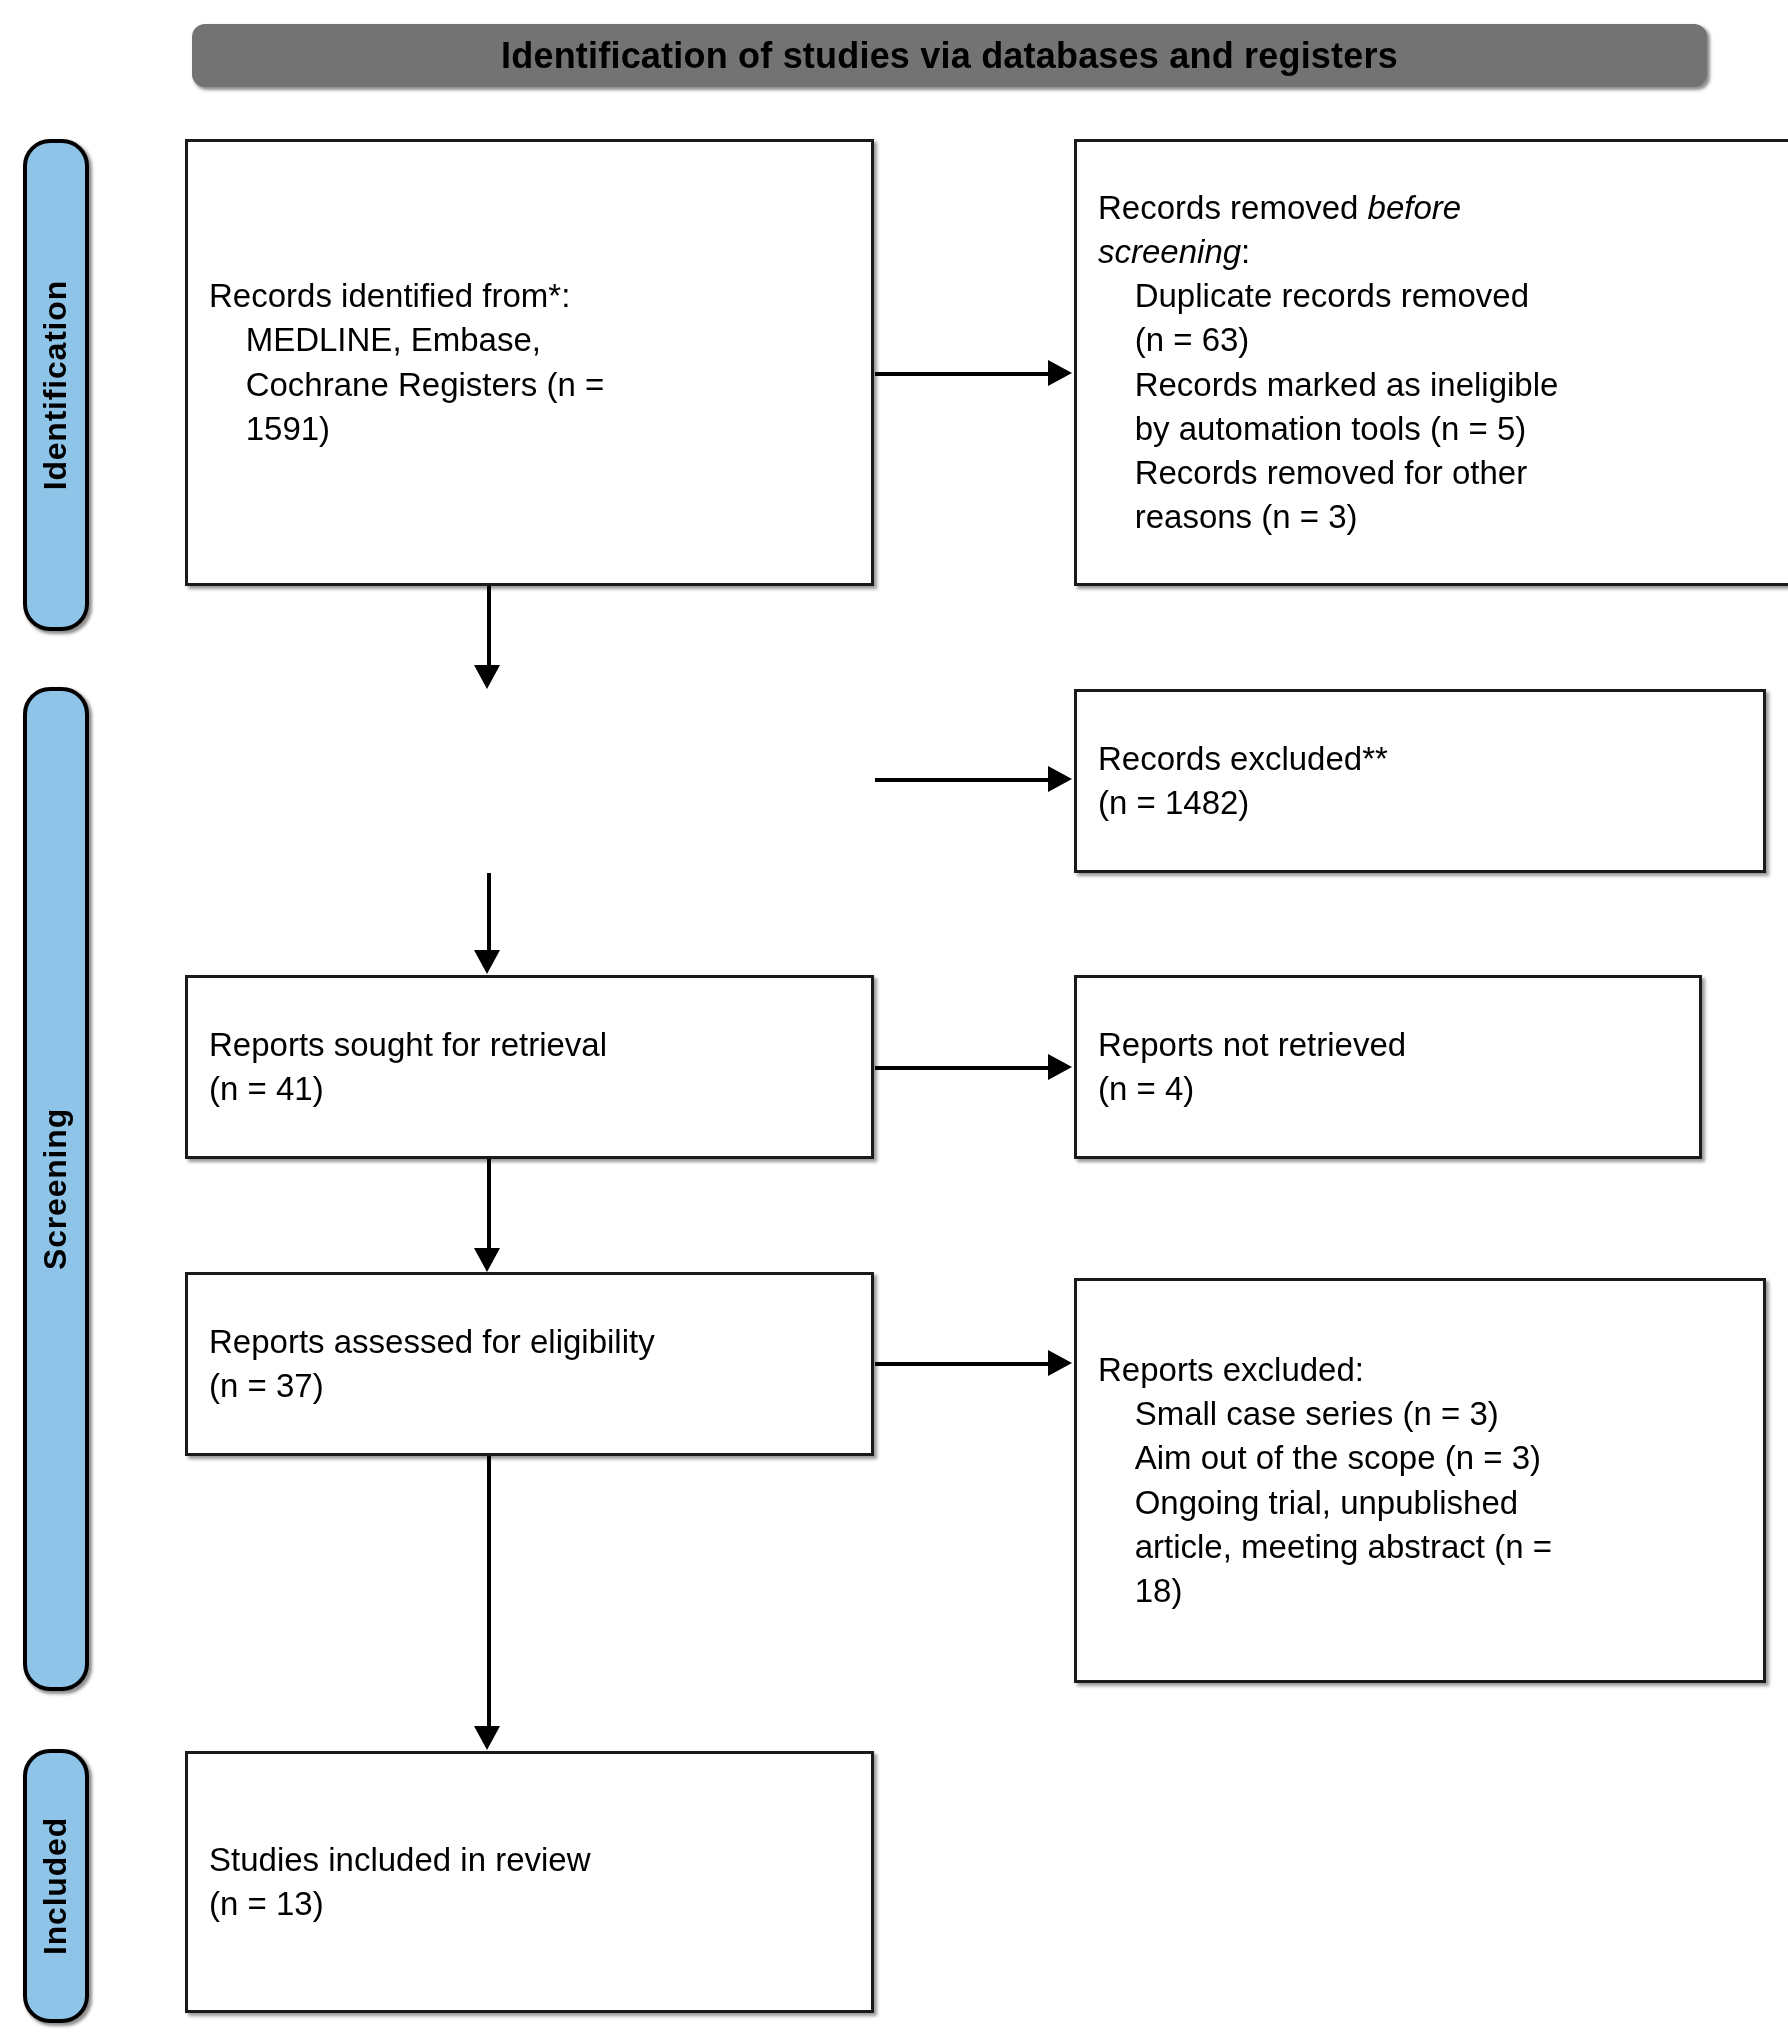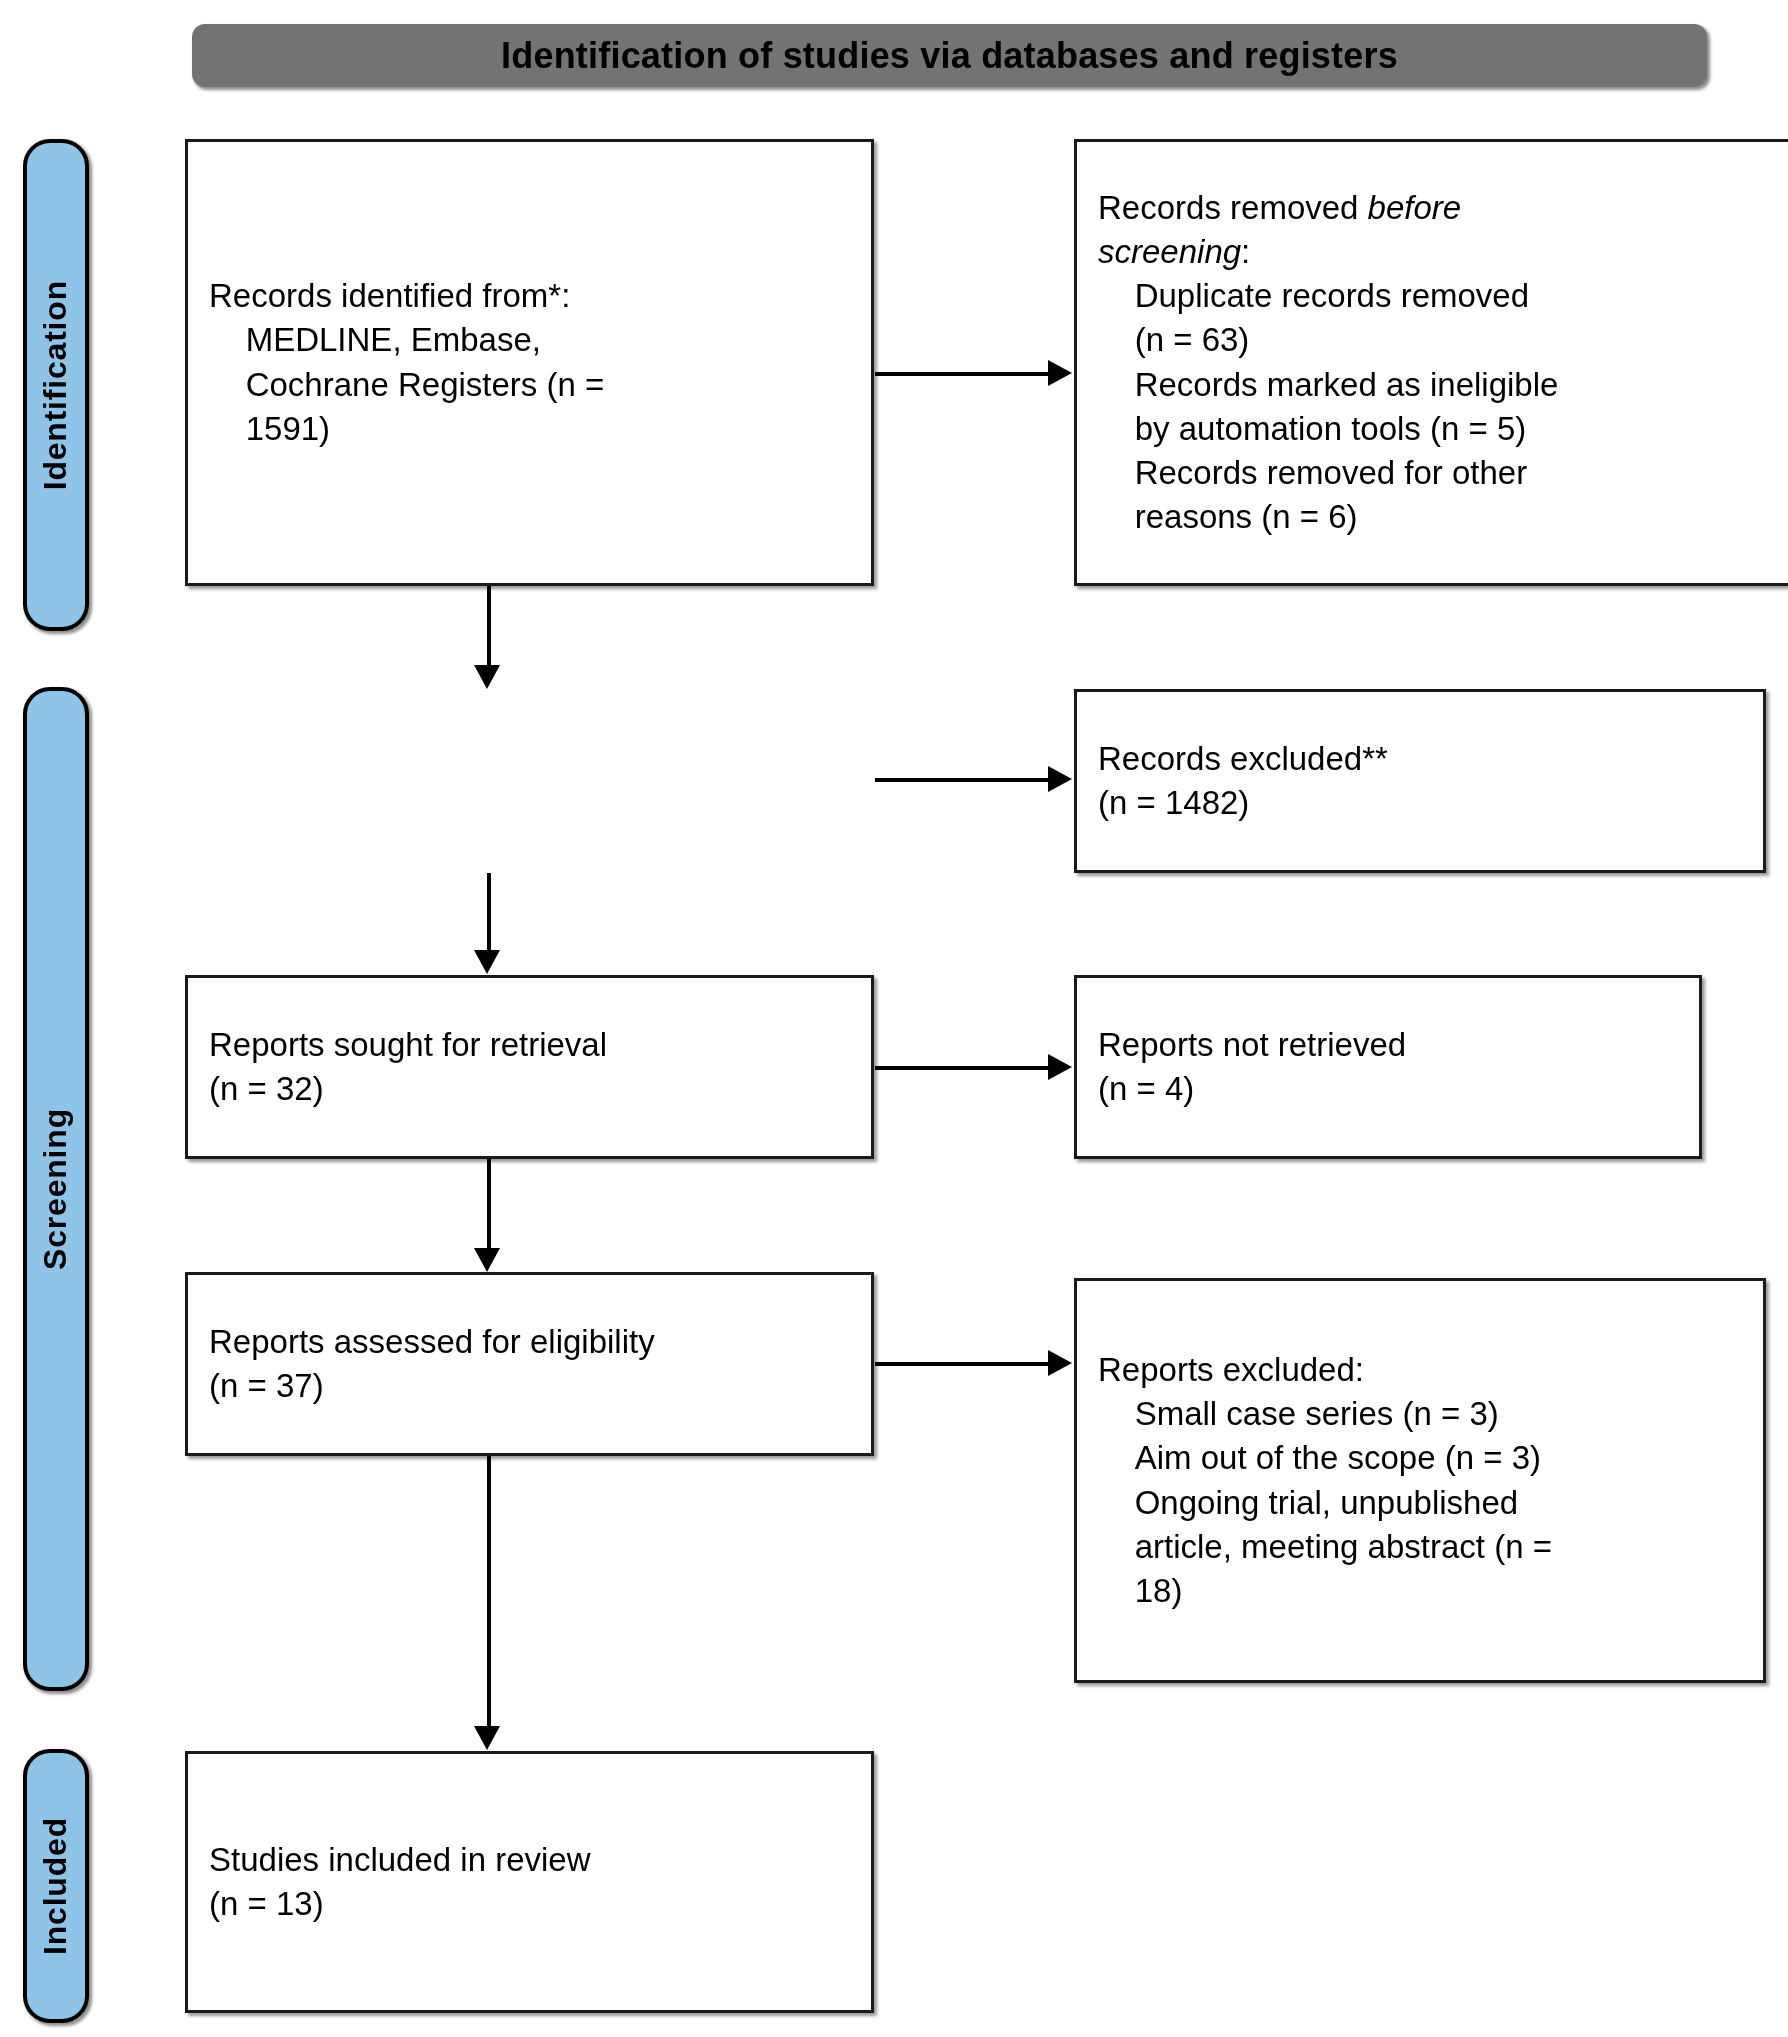--- a/index.html
+++ b/index.html
@@ -168,30 +168,30 @@
   </div>
   <div class="rail" id="rail-included">
     <span class="rail-label">Included</span>
   </div>
 
   <div class="pbox" id="box-identified">
     <div class="ptext"><span>Records identified from*:</span><br><span>    MEDLINE, Embase,</span><br><span>    Cochrane Registers (n =</span><br><span>    1591)</span></div>
   </div>
 
   <div class="pbox" id="box-removed">
-    <div class="ptext"><span>Records removed </span><span class="ital">before</span><br><span class="ital">screening</span><span>:</span><br><span>    Duplicate records removed</span><br><span>    (n = 63)</span><br><span>    Records marked as ineligible</span><br><span>    by automation tools (n = 5)</span><br><span>    Records removed for other</span><br><span>    reasons (n = 6)</span></div>
+    <div class="ptext"><span>Records removed </span><span class="ital">before</span><br><span class="ital">screening</span><span>:</span><br><span>    Duplicate records removed</span><br><span>    (n = 63)</span><br><span>    Records marked as ineligible</span><br><span>    by automation tools (n = 5)</span><br><span>    Records removed for other</span><br><span>    reasons (n = 3)</span></div>
   </div>
 
 
   <div class="pbox" id="box-excluded-records">
     <div class="ptext"><span>Records excluded**</span><br><span>(n = 1482)</span></div>
   </div>
 
   <div class="pbox" id="box-sought">
-    <div class="ptext"><span>Reports sought for retrieval</span><br><span>(n = 32)</span></div>
+    <div class="ptext"><span>Reports sought for retrieval</span><br><span>(n = 41)</span></div>
   </div>
 
   <div class="pbox" id="box-not-retrieved">
     <div class="ptext"><span>Reports not retrieved</span><br><span>(n = 4)</span></div>
   </div>
 
   <div class="pbox" id="box-assessed">
     <div class="ptext"><span>Reports assessed for eligibility</span><br><span>(n = 37)</span></div>
   </div>
 

